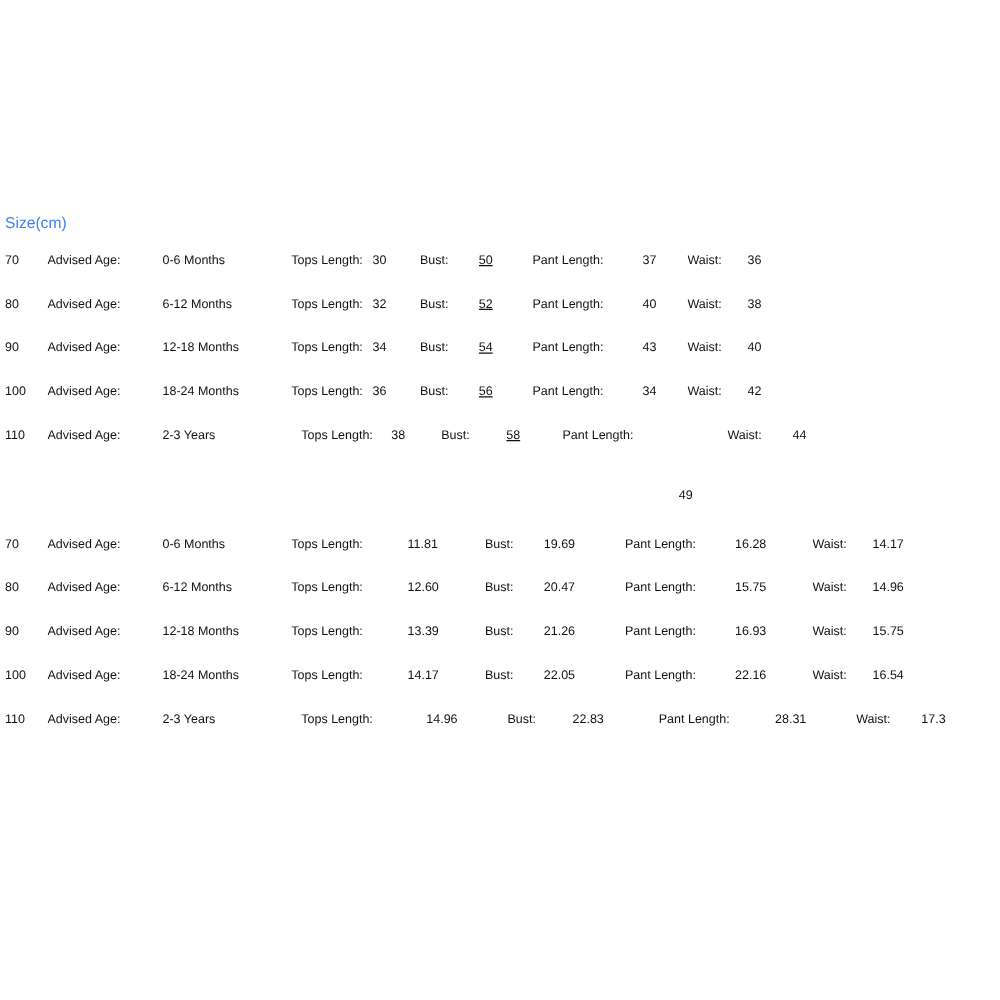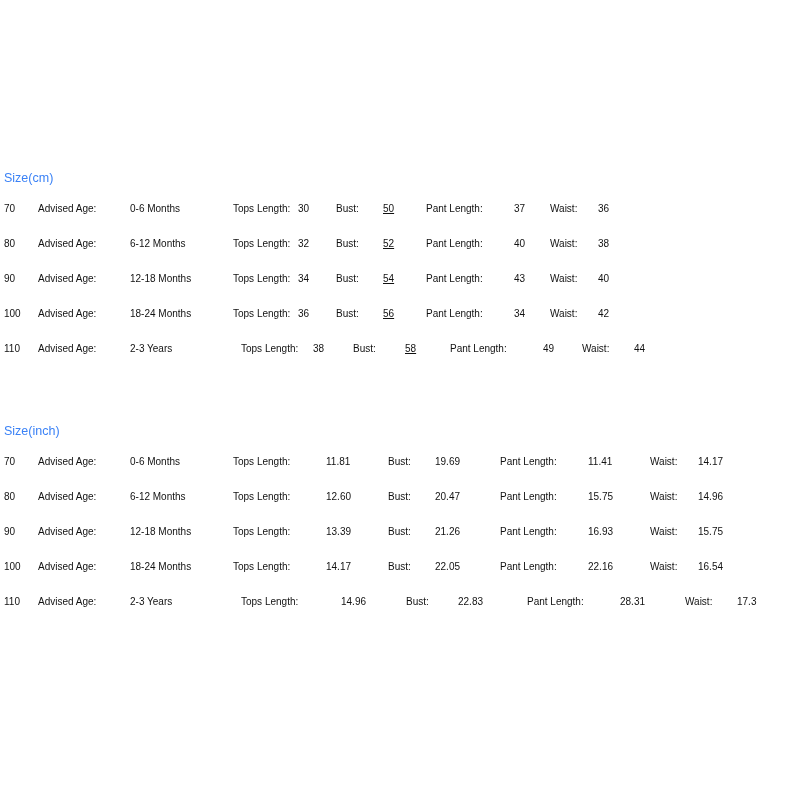--- a/index.html
+++ b/index.html
@@ -66,21 +66,21 @@
   .cm .c-waistlbl{ width: 48px; }
   .cm .c-waistval{ width: 40px; }
 
   
   .cm .row.wide .c-ageval  { width: 111px; }
   .cm .row.wide .c-toplbl  { width: 72px; }
   .cm .row.wide .c-topval  { width: 40px; }
   .cm .row.wide .c-bustlbl { width: 52px; }
   .cm .row.wide .c-bustval { width: 45px; }
   .cm .row.wide .c-pantlbl { width: 93px; }
-  .cm .row.wide .c-pantval { width: 39px; }
+  .cm .row.wide .c-pantval { width: 39px; margin-top: 48px; }
   .cm .row.wide .c-waistlbl{ width: 52px; }
 
   
   .inch .c-size    { width: 34px; padding-left: 4px; }
   .inch .c-agelbl  { width: 92px; }
   .inch .c-ageval  { width: 103px; }
   .inch .c-toplbl  { width: 65px; }
   .inch .c-topval  { width: 62px; margin-left: 28px; }
   .inch .c-bustlbl { width: 47px; }
   .inch .c-bustval { width: 65px; }
@@ -176,34 +176,33 @@
         <span class="cell c-pantlbl">Pant Length:</span>
         <span class="cell c-pantval">49</span>
         <span class="cell c-waistlbl">Waist:</span>
         <span class="cell c-waistval">44</span>
       </div>
 
     </div>
   </div>
 
   <div class="section inch" id="section-inch">
-    <div class="section-title">Size(inch)</div>
 
     <div class="rows">
 
       <div class="row">
         <span class="cell c-size">70</span>
         <span class="cell c-agelbl">Advised Age:</span>
         <span class="cell c-ageval">0-6 Months</span>
         <span class="cell c-toplbl">Tops Length:</span>
         <span class="cell c-topval">11.81</span>
         <span class="cell c-bustlbl">Bust:</span>
         <span class="cell c-bustval">19.69</span>
         <span class="cell c-pantlbl">Pant Length:</span>
-        <span class="cell c-pantval">11.41</span>
+        <span class="cell c-pantval">16.28</span>
         <span class="cell c-waistlbl">Waist:</span>
         <span class="cell c-waistval">14.17</span>
       </div>
 
       <div class="row">
         <span class="cell c-size">80</span>
         <span class="cell c-agelbl">Advised Age:</span>
         <span class="cell c-ageval">6-12 Months</span>
         <span class="cell c-toplbl">Tops Length:</span>
         <span class="cell c-topval">12.60</span>

